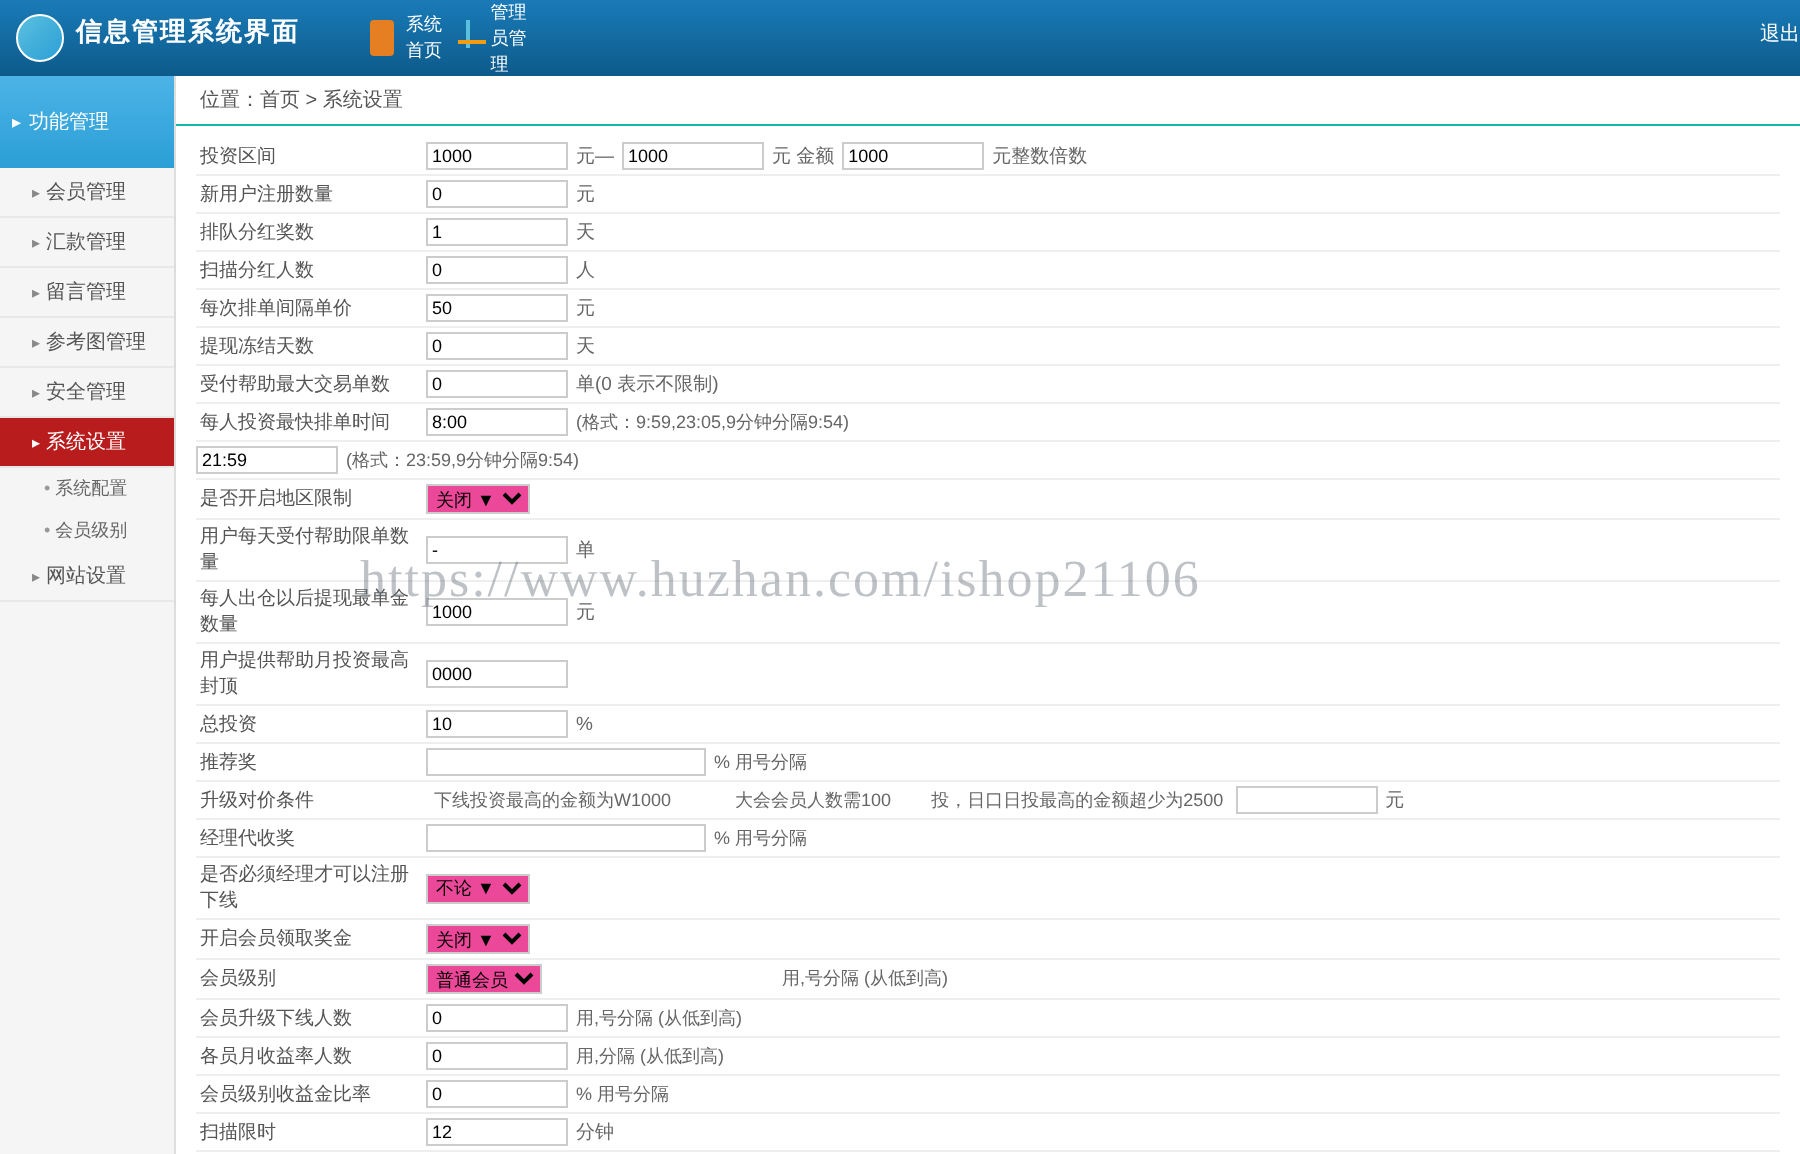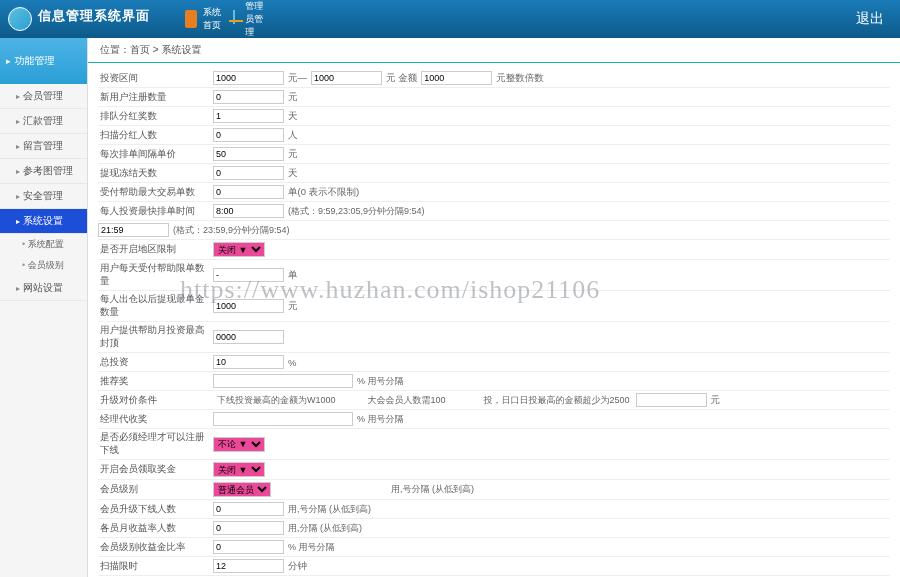--- a/index.html
+++ b/index.html
@@ -7,28 +7,28 @@
 .header{height:38px;background:linear-gradient(#1a7bb8,#0d5a8a);display:flex;align-items:center;color:#fff;padding:0 8px;position:relative}
 .logo-area{display:flex;align-items:flex-start;gap:6px}
 .logo-circle{width:24px;height:24px;border-radius:50%;background:linear-gradient(135deg,#5bc0de,#2a9fd6);border:1px solid #fff}
 .logo-text{font-size:13px;font-weight:bold;letter-spacing:1px}
 .top-icons{display:flex;margin-left:35px;gap:2px}
 .top-icon{width:42px;height:32px;display:flex;flex-direction:row;align-items:center;justify-content:center;font-size:9px;gap:6px}
 .top-icon.orange .ico{width:18px;height:18px;background:#e67e22;border-radius:2px}
 .top-icon.blue .ico{width:18px;height:18px;position:relative}
 .top-icon.blue .ico::before{content:"";position:absolute;left:4px;top:0;width:2px;height:14px;background:#5bc0de}
 .top-icon.blue .ico::after{content:"";position:absolute;left:0;top:10px;width:14px;height:2px;background:#f39c12}
-.exit{position:absolute;right:16px;top:10px;font-size:14px;color:#fff}
+.exit{position:absolute;right:0;top:10px;font-size:10px;color:#fff}
 .main{display:flex;height:539px}
 .sidebar{width:88px;background:#f5f5f5;border-right:1px solid #ddd}
 .side-head{background:linear-gradient(#4db3e6,#2a9fd6);color:#fff;padding:16px 6px;font-size:10px;display:flex;align-items:center;gap:4px}
 .side-head::before{content:"▸";font-size:9px}
 .side-item{padding:5px 6px 5px 16px;font-size:10px;color:#555;border-bottom:1px solid #e8e8e8;display:flex;align-items:center;gap:3px;cursor:pointer}
 .side-item::before{content:"▸";font-size:8px;color:#888}
-.side-item.active{background:#1d4ed8;color:#fff}
+.side-item.active{background:#b91c1c;color:#fff}
 .side-item.active::before{color:#fff}
 .side-sub{padding:4px 6px 4px 22px;font-size:9px;color:#666;cursor:pointer}
 .side-sub::before{content:"• ";color:#999}
 .content{flex:1;background:#fff;overflow-y:auto;height:539px}
 .breadcrumb{padding:5px 12px;font-size:10px;color:#555;border-bottom:1px solid #14b8a6}
 .form-area{padding:6px 10px}
 .row{display:flex;align-items:center;border-bottom:1px solid #eee;padding:2px 0;min-height:18px;font-size:10px}
 .lbl{width:115px;color:#555;font-size:9.5px;padding-left:2px}
 .inp{border:1px solid #ccc;height:14px;padding:0 2px;font-size:9px;background:#fff}
 .inp.w60{width:71px}
@@ -153,21 +153,21 @@
         </div>
         <div class="row">
           <div class="lbl">推荐奖</div>
           <input class="inp w140" value="" style="">
           <span class="hint">% 用号分隔</span>
         </div>
         <div class="row">
           <div class="lbl">升级对价条件</div>
           <span class="hint">下线投资最高的金额为W1000</span>
           <span class="hint" style="margin-left:32px">大会会员人数需100</span>
-          <span class="hint" style="margin-left:38px">投，日口日投最高的金额超少为2500</span>
+          <span class="hint" style="margin-left:20px">投，日口日投最高的金额超少为2500</span>
           <input class="inp w60" style="margin-left: 6px;">
           <span class="unit">元</span>
         </div>
         <div class="row">
           <div class="lbl">经理代收奖</div>
           <input class="inp w140" value="" style="">
           <span class="hint">% 用号分隔</span>
         </div>
         <div class="row">
           <div class="lbl">是否必须经理才可以注册下线</div>

